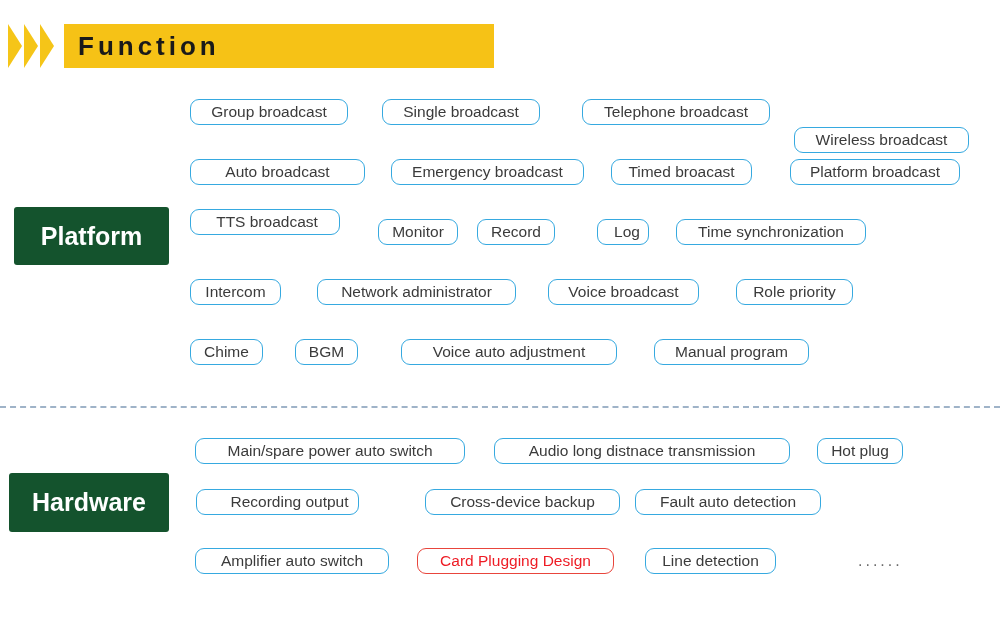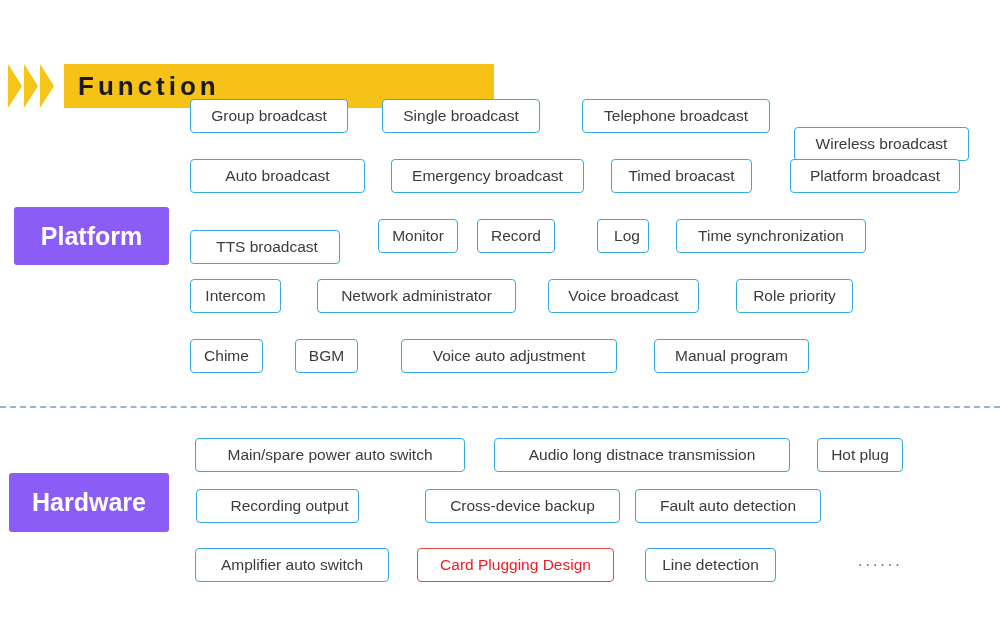--- a/index.html
+++ b/index.html
@@ -16,21 +16,20 @@
   }
 
   
   .header {
     position: absolute;
     left: 8px;
     top: 24px;
     height: 44px;
     display: flex;
     align-items: stretch;
-    margin-top: 40px;
   }
   .chevrons {
     width: 56px;
     display: flex;
     align-items: center;
     justify-content: flex-start;
     gap: 0px;
   }
   .chev {
     width: 0;
@@ -55,21 +54,21 @@
     font-size: 26px;
     font-weight: bold;
     letter-spacing: 4px;
     color: #1a1a1a;
     font-family: "Liberation Sans", sans-serif;
   }
 
   
   .section-label {
     position: absolute;
-    background: #8b5cf6;
+    background: #14532d;
     color: #ffffff;
     display: flex;
     align-items: center;
     justify-content: center;
     font-size: 25px;
     font-weight: bold;
     border-radius: 3px;
   }
   #platform-label {
     left: 14px;
@@ -91,29 +90,29 @@
     top: 406px;
     width: 1000px;
     border-top: 2px dashed #9fb3c8;
   }
 
   
   .pill {
     position: absolute;
     box-sizing: border-box;
     border: 1px solid #36a9e0;
-    border-radius: 4px;
+    border-radius: 9px;
     background: #ffffff;
     color: #3b3b3b;
     font-size: 15.5px;
     display: flex;
     align-items: center;
     justify-content: center;
     padding: 0 12px;
-    height: 34px;
+    height: 26px;
     white-space: nowrap;
   }
   .pill.red {
     border-color: #e8453c;
     color: #ee1c25;
   }
   .dots {
     position: absolute;
     color: #6b6b6b;
     font-size: 16px;
@@ -141,21 +140,21 @@
 
 <div id="pills-root">
     <div class="pill" style="left: 190px; top: 99px; width: 158px;">Group broadcast</div>
     <div class="pill" style="left: 382px; top: 99px; width: 158px;">Single broadcast</div>
     <div class="pill" style="left: 582px; top: 99px; width: 188px;">Telephone broadcast</div>
     <div class="pill" style="left: 794px; top: 99px; width: 175px; margin-top: 28px;">Wireless broadcast</div>
     <div class="pill" style="left: 190px; top: 159px; width: 175px;">Auto broadcast</div>
     <div class="pill" style="left: 391px; top: 159px; width: 193px;">Emergency broadcast</div>
     <div class="pill" style="left: 611px; top: 159px; width: 141px;">Timed broacast</div>
     <div class="pill" style="left: 790px; top: 159px; width: 170px;">Platform broadcast</div>
-    <div class="pill" style="left: 190px; top: 230px; width: 150px; padding-left: 16px;">TTS broadcast</div>
+    <div class="pill" style="left: 190px; top: 209px; width: 150px; padding-left: 16px;">TTS broadcast</div>
     <div class="pill" style="left: 378px; top: 219px; width: 80px;">Monitor</div>
     <div class="pill" style="left: 477px; top: 219px; width: 78px;">Record</div>
     <div class="pill" style="left: 597px; top: 219px; width: 52px; padding-left: 20px;">Log</div>
     <div class="pill" style="left: 676px; top: 219px; width: 190px;">Time synchronization</div>
     <div class="pill" style="left: 190px; top: 279px; width: 91px;">Intercom</div>
     <div class="pill" style="left: 317px; top: 279px; width: 199px;">Network administrator</div>
     <div class="pill" style="left: 548px; top: 279px; width: 151px;">Voice broadcast</div>
     <div class="pill" style="left: 736px; top: 279px; width: 117px;">Role priority</div>
     <div class="pill" style="left: 190px; top: 339px; width: 73px;">Chime</div>
     <div class="pill" style="left: 295px; top: 339px; width: 63px;">BGM</div>

